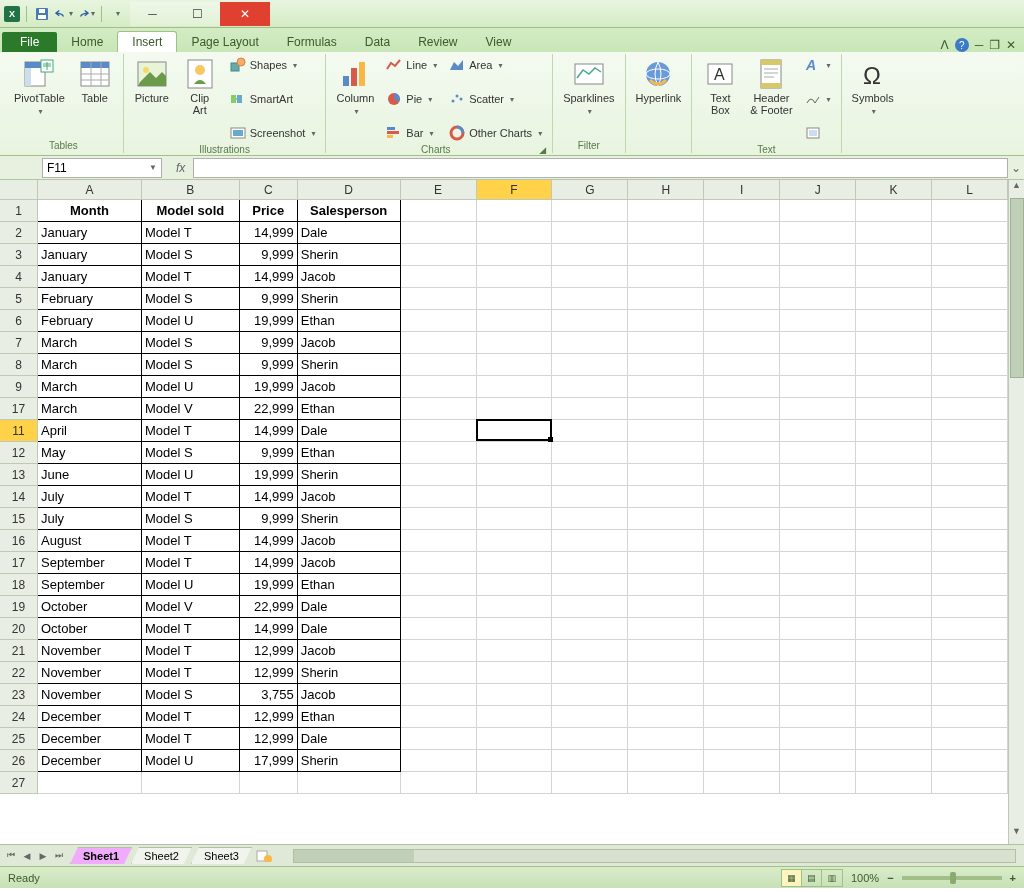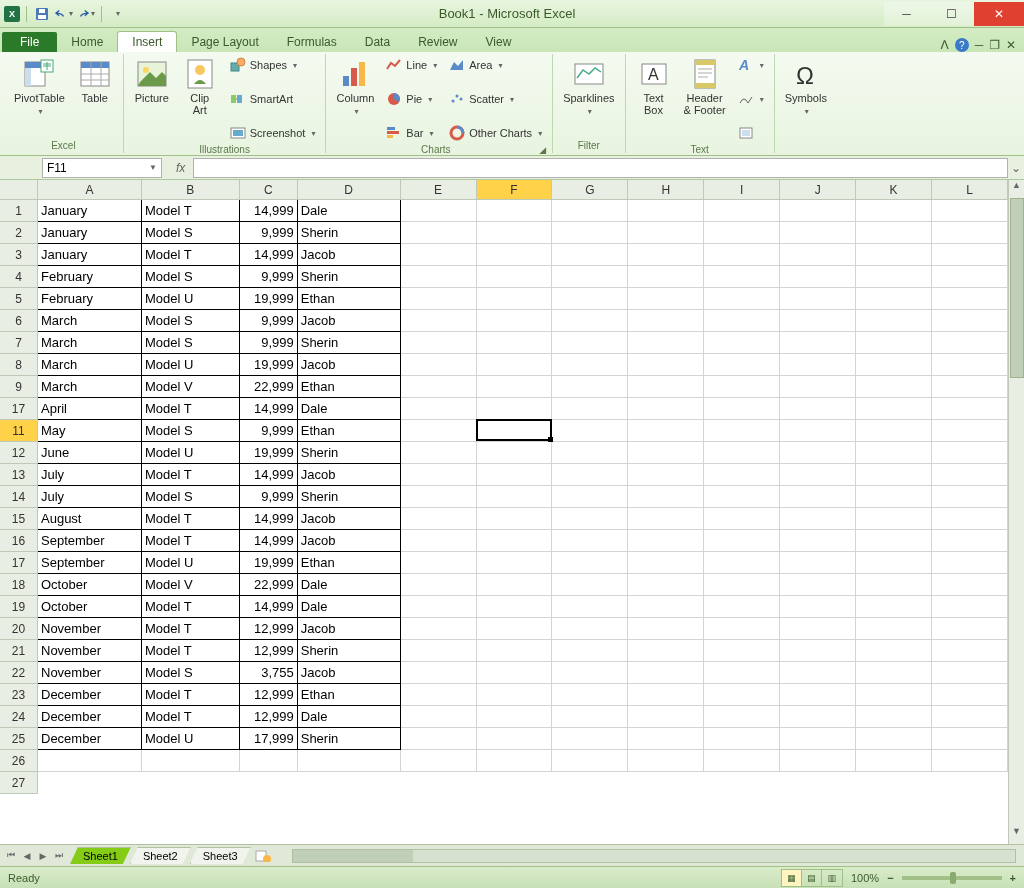--- a/index.html
+++ b/index.html
@@ -63,21 +63,21 @@
 .activecell { position: absolute; border: 2px solid #000; pointer-events: none; }
 .activecell::after{content:"";position:absolute;right:-3px;bottom:-3px;width:5px;height:5px;background:#000;}
 .vscroll{position:absolute;top:0;right:0;width:16px;bottom:0;background:#e8eee4;border-left:1px solid #c0c8b8;}
 .vthumb{position:absolute;left:1px;width:14px;background:#c0d0b8;border:1px solid #a0b090;}
 
 
 .sheettabs { height: 22px; background: #e0e8d8; display: flex; align-items: center; border-top: 1px solid #b0c0a0; }
 .nav-btns { display: flex; padding: 0 4px; gap:2px;}
 .nav-btn { width: 14px; height: 14px; cursor: pointer; color:#666;font-size:9px;display:flex;align-items:center;justify-content:center;}
 .sheettab { padding: 2px 12px; background: #f0f4ec; border: 1px solid #b0c0a0; border-bottom: none; font-size: 11px; cursor: pointer; margin-right:-1px;clip-path:polygon(8px 0,100% 0,calc(100% - 8px) 100%,0 100%);}
-.sheettab.active { background: #84cc16; font-weight: normal; }
+.sheettab.active { background: #f0abfc; font-weight: bold; }
 .newsheet{width:18px;height:14px;margin-left:4px;cursor:pointer;display:flex;align-items:center;justify-content:center;}
 .hscroll-track{flex:1;margin:0 8px 0 20px;height:14px;background:#d8e0d0;border:1px solid #b0c0a0;position:relative;}
 .hscroll-thumb{position:absolute;left:0;top:0;bottom:0;width:120px;background:#c0d0b8;}
 
 
 .statusbar { height: 22px; background: linear-gradient(#d8ecc8, #c8e0b8); display: flex; align-items: center; padding: 0 8px; font-size: 11px; color: #3a5a2a; border-top: 1px solid #a0c088;}
 .status-right { margin-left: auto; display: flex; align-items: center; gap: 8px; }
 .viewbtns { display: flex; border:1px solid #a0c088;}
 .viewbtn { width: 20px; height: 16px; border-right:1px solid #a0c088; cursor: pointer;display:flex;align-items:center;justify-content:center;font-size:9px; }
 .viewbtn:last-child{border-right:none;}
@@ -111,21 +111,20 @@
         <svg width="14" height="12" viewBox="0 0 14 12">
           <path d="M9 2 L13 5 L9 8 M13 5 Q6 5 4 9" stroke="#2a5aa8" fill="none" stroke-width="1.5"></path>
         </svg>
         <span class="drop">▾</span>
       </div>
     <span class="qat-sep"></span>
     <div class="qat-btn">
         <span class="drop">▾</span>
       </div>
   </div>
-  <div class="titlebar-center">Book1 - Microsoft Excel</div>
   <div class="win-btns">
     <div class="win-btn min">─</div>
     <div class="win-btn max">☐</div>
     <div class="win-btn close">✕</div>
   </div>
 </div>
 
 <div class="ribbon-tabs">
   <div class="tab-file">File</div>
   <div class="tab">Home</div>
@@ -159,21 +158,21 @@
         </div>
       <div class="rbtn-lg">
           <div class="ricon"><svg width="32" height="32">
               <rect x="2" y="4" width="28" height="24" fill="#fff" stroke="#888"></rect>
               <rect x="2" y="4" width="28" height="6" fill="#5a8ac8"></rect>
               <path d="M2 16h28M2 22h28M12 4v24M22 4v24" stroke="#aaa"></path>
             </svg></div>
           <div class="rlabel">Table</div>
         </div>
     </div>
-    <div class="rgroup-label">Excel</div>
+    <div class="rgroup-label">Tables</div>
   </div>
   <div class="rgroup">
     <div class="rgroup-body">
       <div class="rbtn-lg">
           <div class="ricon"><svg width="32" height="32">
               <rect x="2" y="4" width="28" height="24" fill="#e8f4d8" stroke="#888"></rect>
               <circle cx="10" cy="12" r="3" fill="#f8d860"></circle>
               <path d="M4 24 L14 14 L20 20 L26 14 L30 18 V28 H2z" fill="#6a9a4a"></path>
             </svg></div>
           <div class="rlabel">Picture</div>
@@ -306,20 +305,34 @@
     <div class="rgroup-body">
       <div class="rbtn-lg">
           <div class="ricon"><svg width="32" height="32">
               <rect x="2" y="6" width="28" height="20" fill="#fff" stroke="#888"></rect>
               <path d="M4 20 L10 12 L16 16 L22 10 L28 14" stroke="#4a8" fill="none" stroke-width="1.5"></path>
             </svg></div>
           <div class="rlabel"><span>Sparklines</span><br><span class="drop">▾</span></div>
         </div>
     </div>
     <div class="rgroup-label">Filter</div>
+  </div>
+  <div class="rgroup">
+    <div class="rgroup-body">
+      <div class="rbtn-lg">
+          <div class="ricon"><svg width="32" height="32">
+              <circle cx="16" cy="16" r="12" fill="#6a9ad8"></circle>
+              <ellipse cx="16" cy="16" rx="12" ry="5" fill="none" stroke="#fff"></ellipse>
+              <path d="M16 4 Q10 16 16 28 M16 4 Q22 16 16 28" stroke="#fff" fill="none"></path>
+              <path d="M8 22 Q16 30 24 22" stroke="#f8b848" stroke-width="3" fill="none"></path>
+            </svg></div>
+          <div class="rlabel">Hyperlink</div>
+        </div>
+    </div>
+    <div class="rgroup-label"></div>
   </div>
   <div class="rgroup">
     <div class="rgroup-body">
       <div class="rbtn-lg">
           <div class="ricon"><svg width="32" height="32">
               <rect x="4" y="6" width="24" height="20" fill="#fff" stroke="#888"></rect>
               <text x="10" y="22" font-size="16" fill="#333">A</text>
             </svg></div>
           <div class="rlabel" style="white-space:pre-line">Text
 Box</div>
@@ -426,20 +439,34 @@
       <div class="rowh">21</div>
       <div class="rowh">22</div>
       <div class="rowh">23</div>
       <div class="rowh">24</div>
       <div class="rowh">25</div>
       <div class="rowh">26</div>
       <div class="rowh">27</div>
     </div>
   <div class="cells" id="cells">
       <div class="row">
+        <div class="cell hdr" style="width: 104px;">Month</div>
+        <div class="cell hdr" style="width: 98px;">Model sold</div>
+        <div class="cell hdr" style="width: 58px;">Price</div>
+        <div class="cell hdr" style="width: 103px;">Salesperson</div>
+        <div class="cell" style="width: 76px;"></div>
+        <div class="cell" style="width: 76px;"></div>
+        <div class="cell" style="width: 76px;"></div>
+        <div class="cell" style="width: 76px;"></div>
+        <div class="cell" style="width: 76px;"></div>
+        <div class="cell" style="width: 76px;"></div>
+        <div class="cell" style="width: 76px;"></div>
+        <div class="cell" style="width: 76px;"></div>
+      </div>
+      <div class="row">
         <div class="cell b" style="width: 104px;">January</div>
         <div class="cell b" style="width: 98px;">Model T</div>
         <div class="cell b num" style="width: 58px;">14,999</div>
         <div class="cell b" style="width: 103px;">Dale</div>
         <div class="cell" style="width: 76px;"></div>
         <div class="cell" style="width: 76px;"></div>
         <div class="cell" style="width: 76px;"></div>
         <div class="cell" style="width: 76px;"></div>
         <div class="cell" style="width: 76px;"></div>
         <div class="cell" style="width: 76px;"></div>

